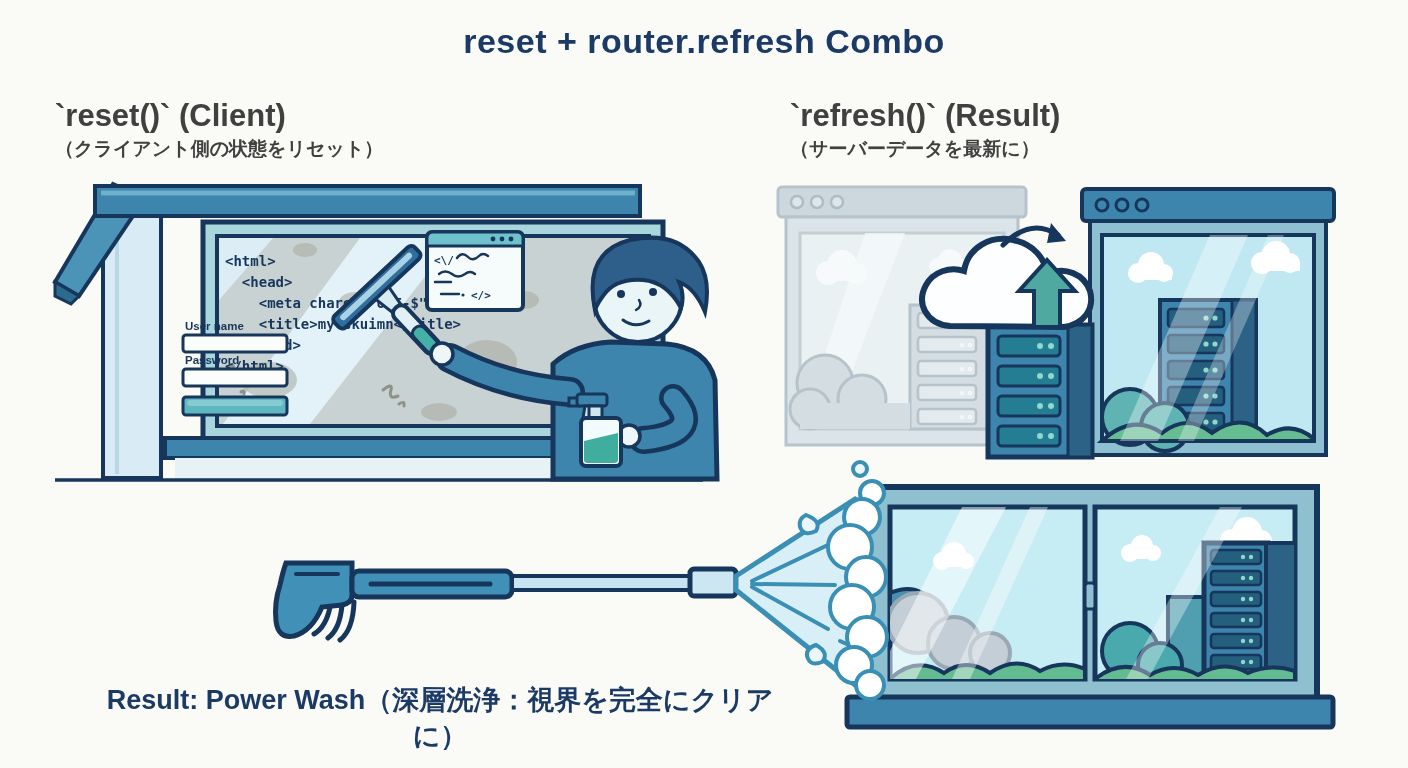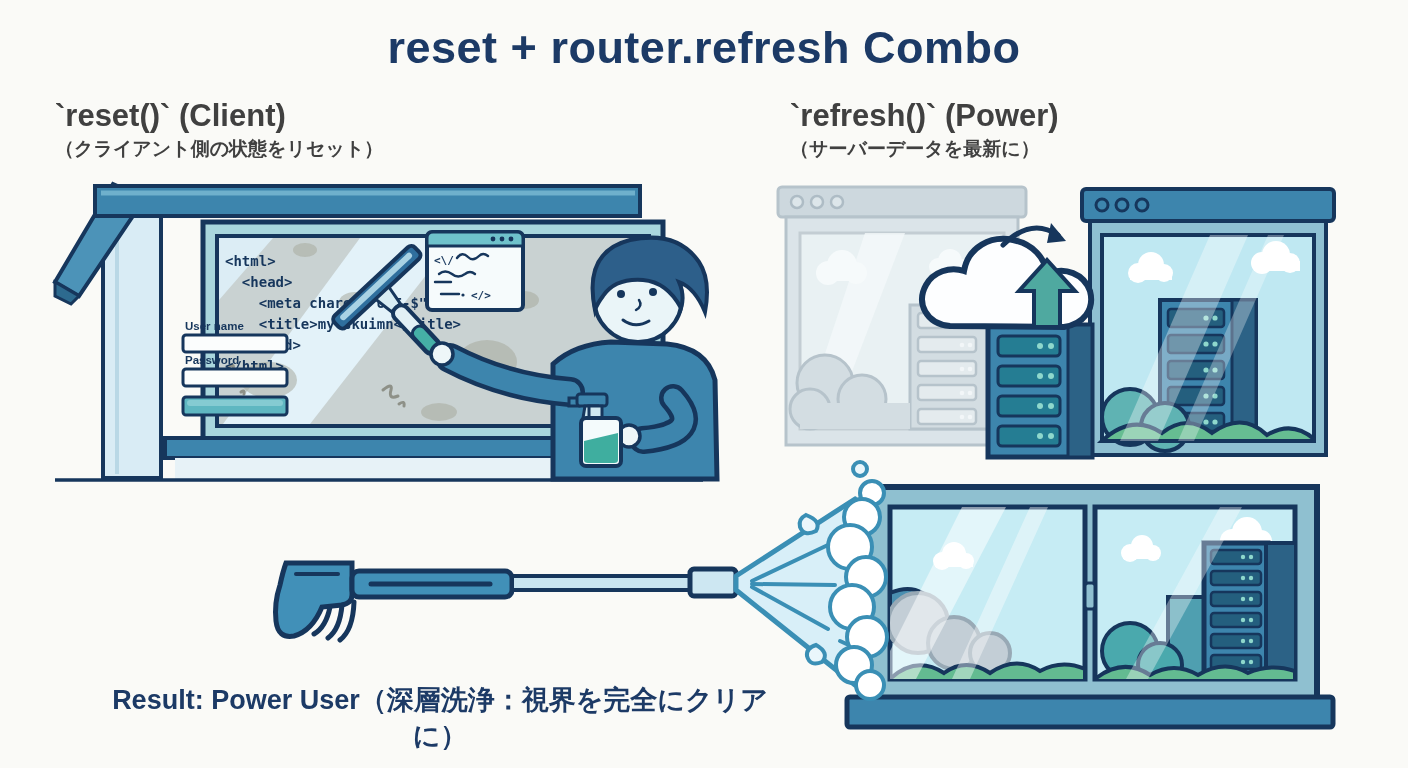--- a/index.html
+++ b/index.html
@@ -5,21 +5,21 @@
   html,body{margin:0;padding:0;background:#ffffff;}
   #canvas{
     position:relative;width:1408px;height:768px;overflow:hidden;
     background:#fafaf7;
     font-family:"Liberation Sans", sans-serif;
     color:#1e3a66;
   }
   .abs{position:absolute;}
   .title{
     left:0;top:22px;width:1408px;text-align:center;
-    font-size:45px;font-weight:800;letter-spacing:.5px;color:#1c3a66;
+    font-size:34px;font-weight:800;letter-spacing:.5px;color:#1c3a66;
   }
   .col-head{text-align:left;font-weight:800;color:#404040;}
   .col-head .main{font-size:31px;line-height:36px;}
   .col-head .sub{font-size:19px;line-height:30px;}
   .left-head{left:55px;top:98px;width:620px;}
   .right-head{left:790px;top:98px;width:540px;}
   .power-wash{
     left:90px;top:598px;width:700px;text-align:center;
     font-size:62px;font-weight:800;color:#1c3a66;letter-spacing:1px;
   }
@@ -36,21 +36,21 @@
 
 <div id="canvas">
 
   <div class="abs title">reset + router.refresh Combo</div>
 
   <div class="abs col-head left-head">
     <div class="main">`reset()` (Client)</div>
     <div class="sub">（クライアント側の状態をリセット）</div>
   </div>
   <div class="abs col-head right-head">
-    <div class="main">`refresh()` (Power)</div>
+    <div class="main">`refresh()` (Result)</div>
     <div class="sub">（サーバーデータを最新に）</div>
   </div>
 
   <svg style="left:55px;top:180px" width="640" height="310" viewBox="0 0 640 310">
 
     <rect x="48" y="36" width="58" height="262" fill="#d9ecf5" stroke="#16365c" stroke-width="4"></rect>
     <line x1="62" y1="42" x2="62" y2="294" stroke="#b9d8e6" stroke-width="4"></line>
     <polygon points="58,4 90,18 24,116 0,102" fill="#4c93b8" stroke="#16365c" stroke-width="4"></polygon>
     <polygon points="24,116 0,102 0,116 16,124" fill="#2d6a8f" stroke="#16365c" stroke-width="3"></polygon>
     <rect x="40" y="6" width="545" height="30" fill="#3d85ad" stroke="#16365c" stroke-width="4"></rect>
@@ -397,15 +397,15 @@
       <circle cx="780" cy="240" r="14"></circle>
     </g>
 
     <g fill="#eaf6fb" stroke="#3a8fb5" stroke-width="4">
       <circle cx="770" cy="24" r="7"></circle>
       <path d="M 716,70 q 16,6 10,16 q -12,6 -16,-4 q -2,-8 6,-12 z"></path>
       <path d="M 726,200 q 14,8 6,17 q -12,5 -15,-6 q -1,-8 9,-11 z"></path>
     </g>
   </svg>
 
-  <div class="abs result-line">Result: Power User（深層洗浄：視界を完全にクリアに）</div>
+  <div class="abs result-line">Result: Power Wash（深層洗浄：視界を完全にクリアに）</div>
 
 </div>
 
 </body></html>

